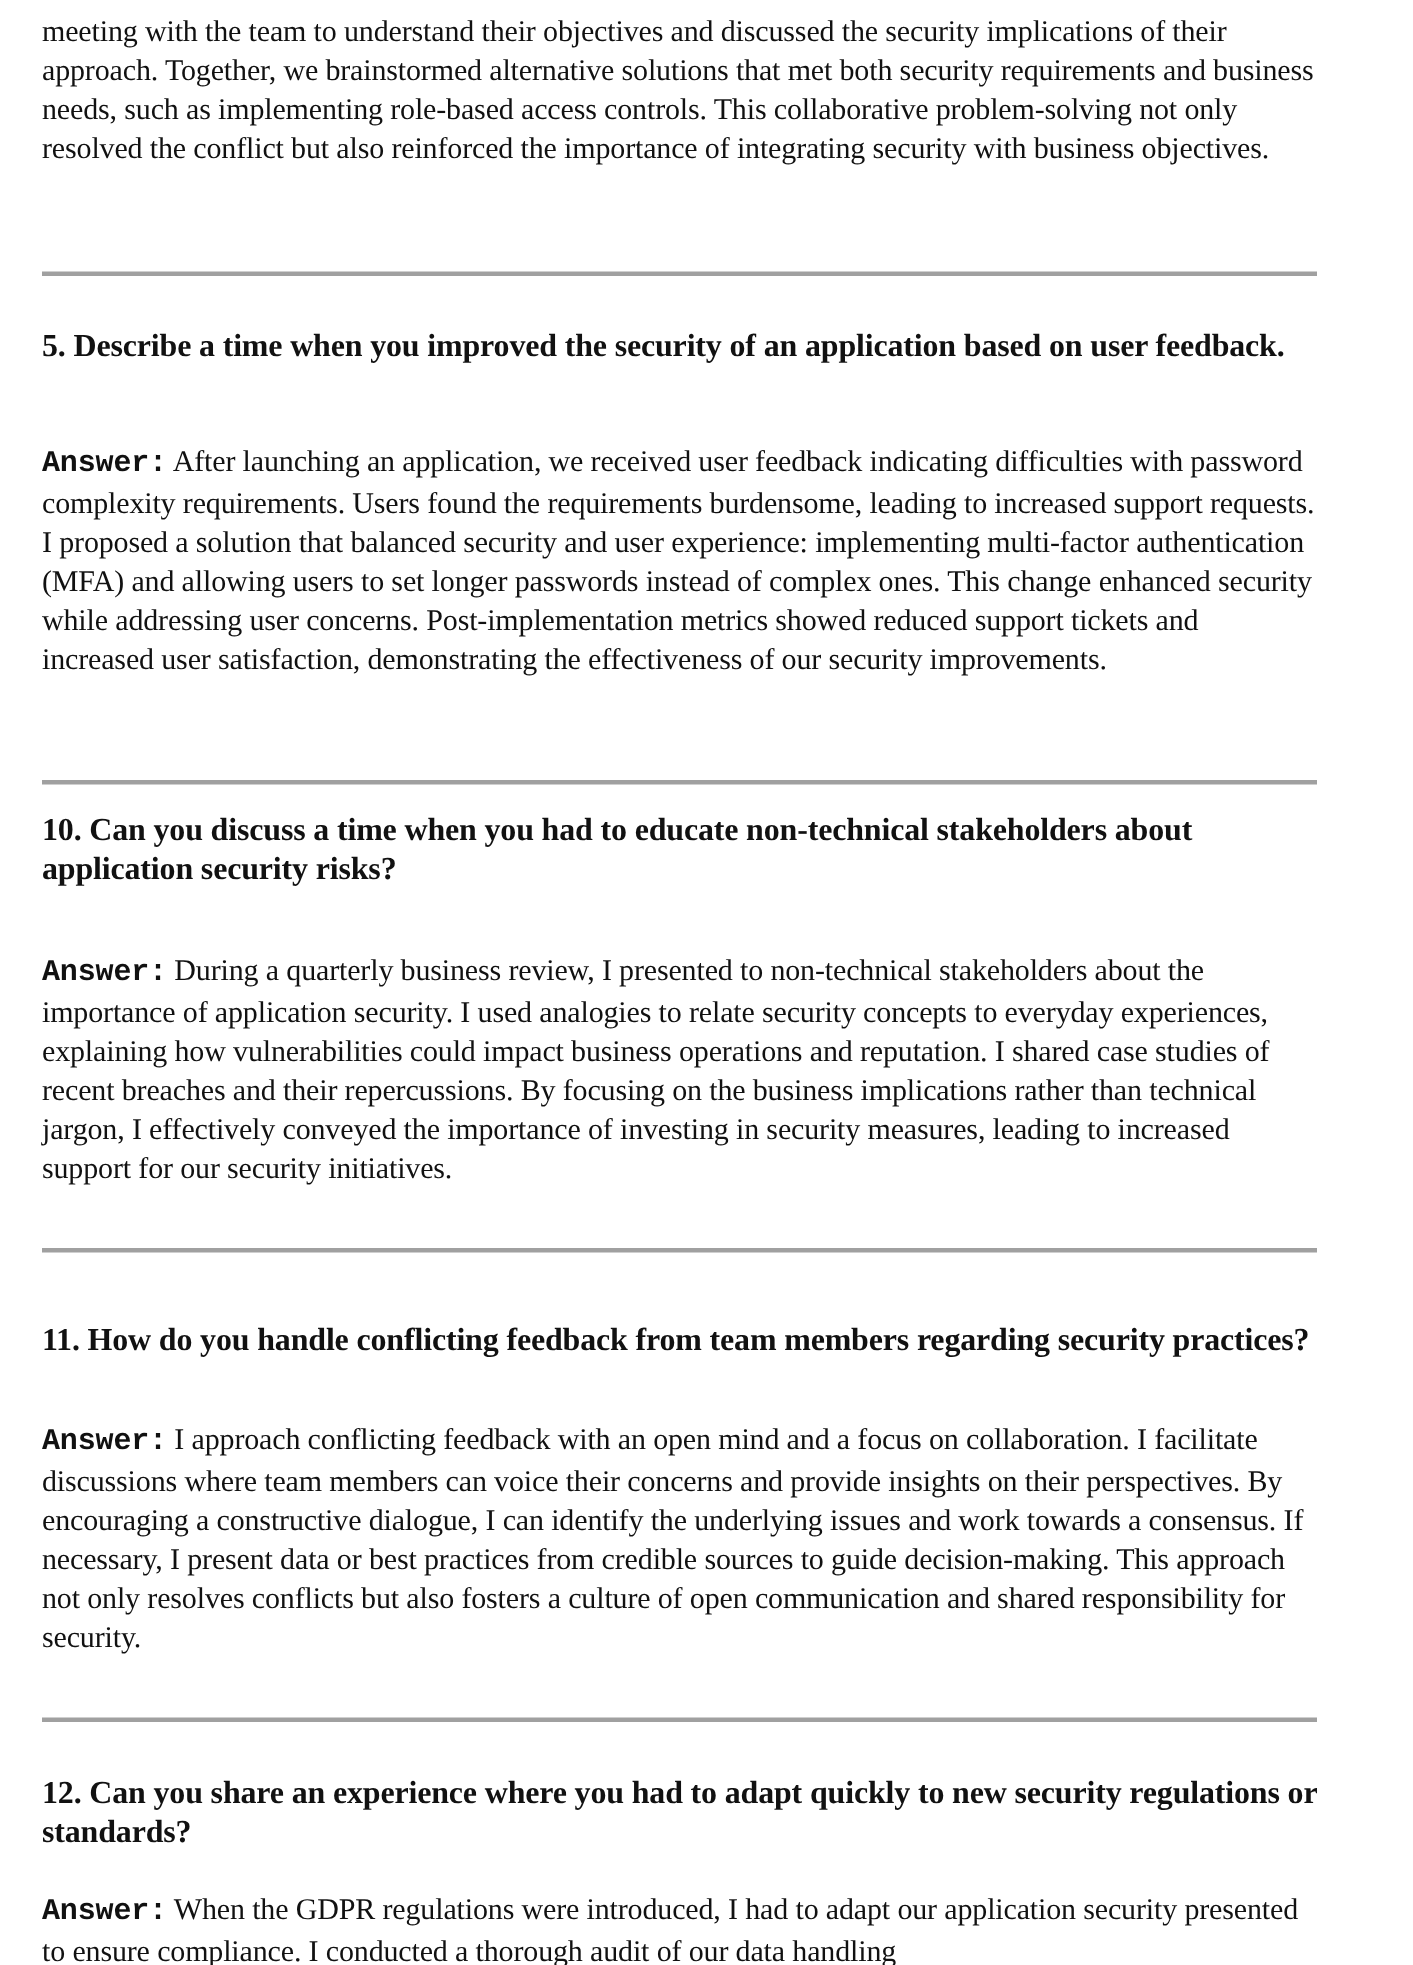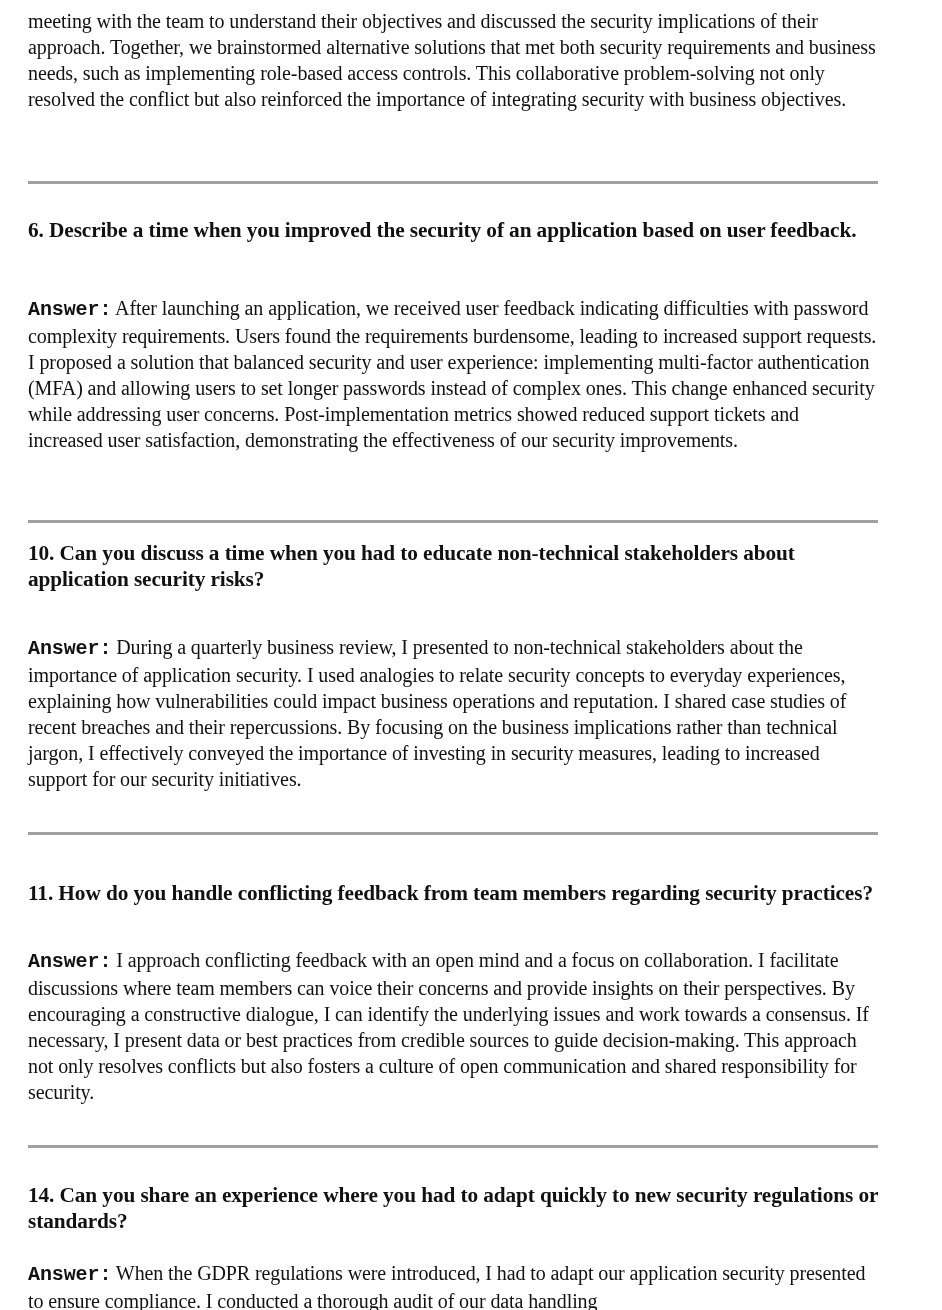--- a/index.html
+++ b/index.html
@@ -64,31 +64,31 @@
   </style>
 </head>
 <body>
 
 <div class="page">
 
   <p class="lead-para">meeting with the team to understand their objectives and discussed the security implications of their approach. Together, we brainstormed alternative solutions that met both security requirements and business needs, such as implementing role-based access controls. This collaborative problem-solving not only resolved the conflict but also reinforced the importance of integrating security with business objectives.</p>
 
   <hr class="divider" style="top:181px;">
 
-  <h3 class="question" style="top:217px;">6. Describe a time when you improved the security of an application based on user feedback.</h3>
+  <h3 class="question" style="top:217px;">5. Describe a time when you improved the security of an application based on user feedback.</h3>
   <p class="answer" style="top:295px;"><span class="answer-label">Answer:</span><span> After launching an application, we received user feedback indicating difficulties with password complexity requirements. Users found the requirements burdensome, leading to increased support requests. I proposed a solution that balanced security and user experience: implementing multi-factor authentication (MFA) and allowing users to set longer passwords instead of complex ones. This change enhanced security while addressing user concerns. Post-implementation metrics showed reduced support tickets and increased user satisfaction, demonstrating the effectiveness of our security improvements.</span></p>
 
   <hr class="divider" style="top:520px;">
 
   <h3 class="question" style="top:540px;">10. Can you discuss a time when you had to educate non-technical stakeholders about application security risks?</h3>
   <p class="answer" style="top:634px;"><span class="answer-label">Answer:</span><span> During a quarterly business review, I presented to non-technical stakeholders about the importance of application security. I used analogies to relate security concepts to everyday experiences, explaining how vulnerabilities could impact business operations and reputation. I shared case studies of recent breaches and their repercussions. By focusing on the business implications rather than technical jargon, I effectively conveyed the importance of investing in security measures, leading to increased support for our security initiatives.</span></p>
 
   <hr class="divider" style="top:832px;">
 
   <h3 class="question" style="top:880px;">11. How do you handle conflicting feedback from team members regarding security practices?</h3>
   <p class="answer" style="top:947px;"><span class="answer-label">Answer:</span><span> I approach conflicting feedback with an open mind and a focus on collaboration. I facilitate discussions where team members can voice their concerns and provide insights on their perspectives. By encouraging a constructive dialogue, I can identify the underlying issues and work towards a consensus. If necessary, I present data or best practices from credible sources to guide decision-making. This approach not only resolves conflicts but also fosters a culture of open communication and shared responsibility for security.</span></p>
 
   <hr class="divider" style="top:1145px;">
 
-  <h3 class="question" style="top:1182px;">14. Can you share an experience where you had to adapt quickly to new security regulations or standards?</h3>
+  <h3 class="question" style="top:1182px;">12. Can you share an experience where you had to adapt quickly to new security regulations or standards?</h3>
   <p class="answer" style="top:1260px;"><span class="answer-label">Answer:</span><span> When the GDPR regulations were introduced, I had to adapt our application security presented to ensure compliance. I conducted a thorough audit of our data handling</span></p>
 
 </div>
 
 </body></html>

